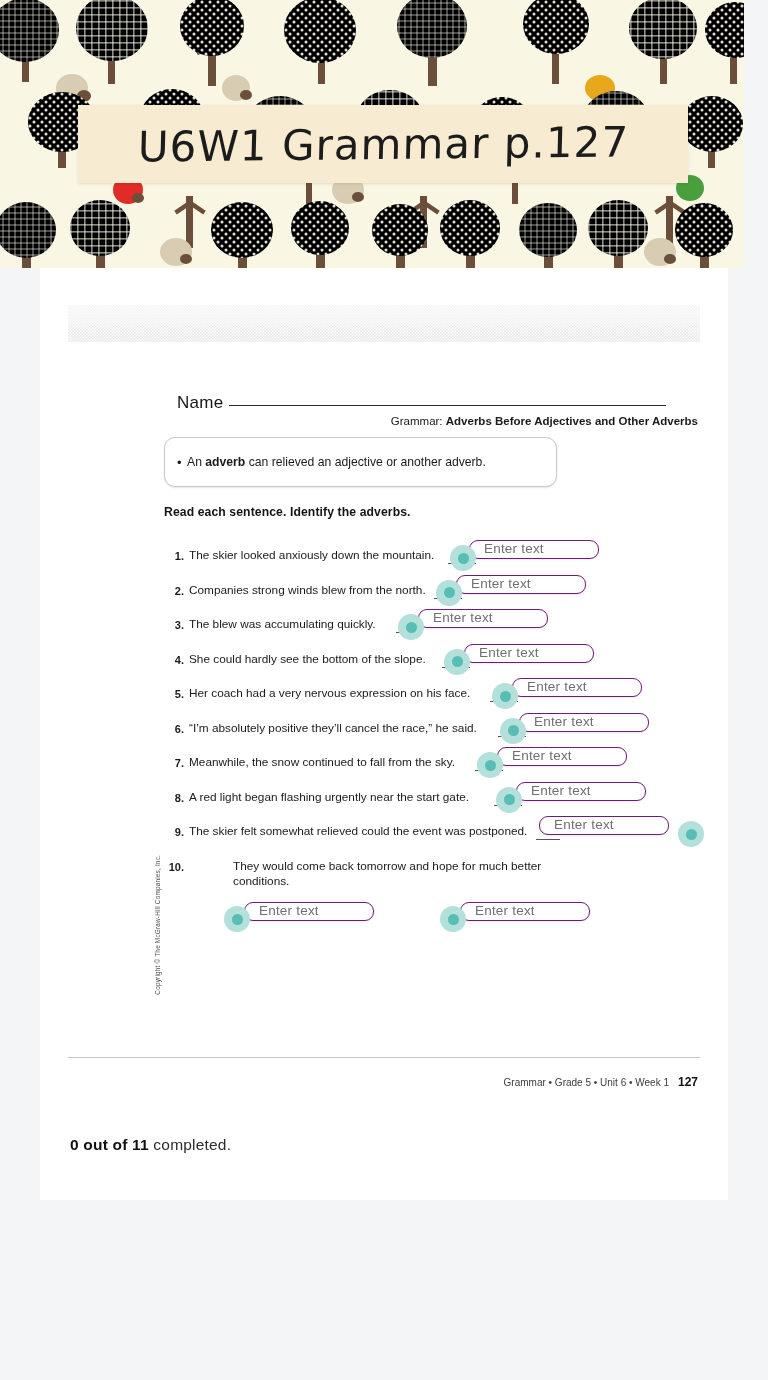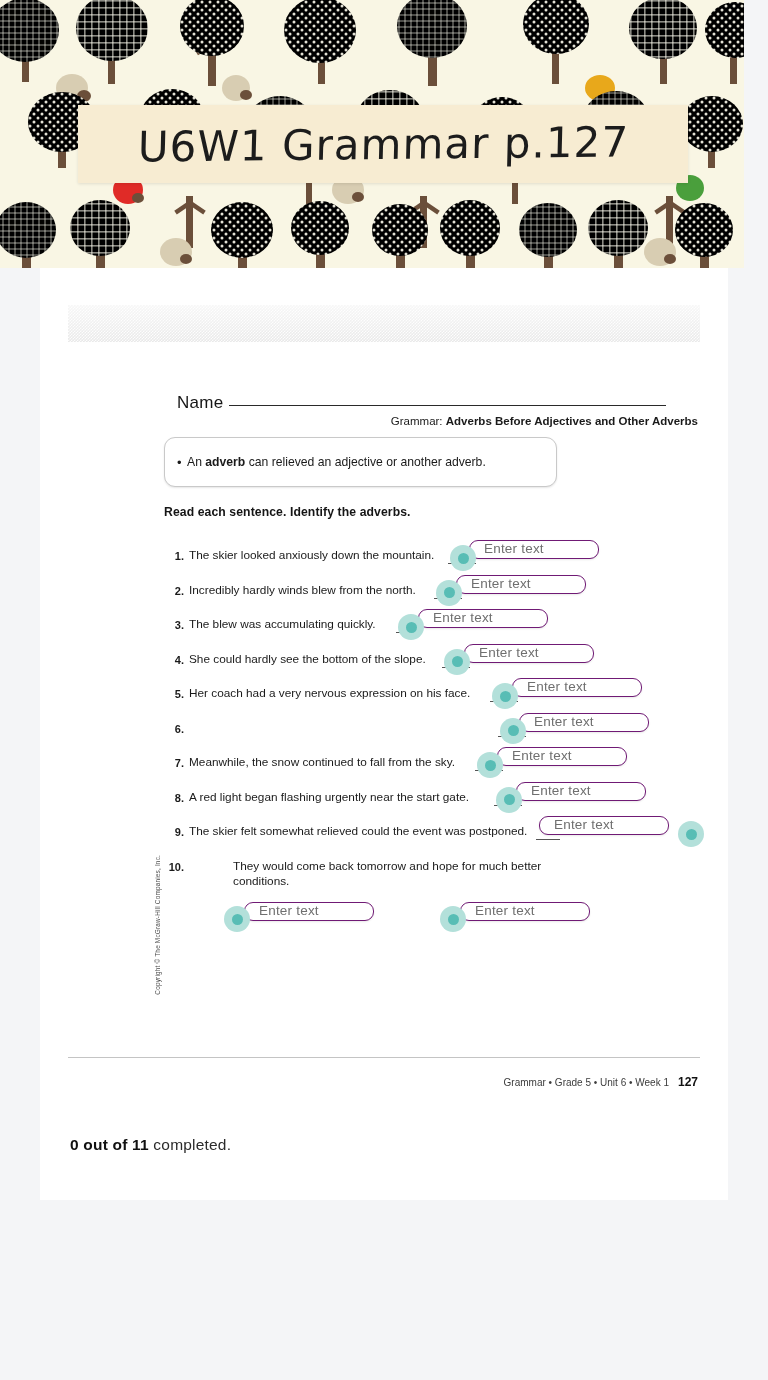--- a/index.html
+++ b/index.html
@@ -557,21 +557,21 @@
         <span class="q-text">The skier looked anxiously down the mountain.</span>
         <span class="blank-rule" style="left:284px; width:28px;"></span>
         <span class="marker" style="left:286px; top:2px;"></span>
         <div class="entry-box" style="left:305px; top:-3px; width:130px;">
           <span class="entry-ph">Enter text</span>
         </div>
       </div>
 
       <div class="sentence-row">
         <span class="q-num">2.</span>
-        <span class="q-text">Incredibly hardly winds blew from the north.</span>
+        <span class="q-text">Companies strong winds blew from the north.</span>
         <span class="blank-rule" style="left:270px; width:28px;"></span>
         <span class="marker" style="left:272px; top:2px;"></span>
         <div class="entry-box" style="left:292px; top:-3px; width:130px;">
           <span class="entry-ph">Enter text</span>
         </div>
       </div>
 
       <div class="sentence-row">
         <span class="q-num">3.</span>
         <span class="q-text">The blew was accumulating quickly.</span>
@@ -597,20 +597,21 @@
         <span class="q-text">Her coach had a very nervous expression on his face.</span>
         <span class="blank-rule" style="left:326px; width:28px;"></span>
         <span class="marker" style="left:328px; top:2px;"></span>
         <div class="entry-box" style="left:348px; top:-3px; width:130px;">
           <span class="entry-ph">Enter text</span>
         </div>
       </div>
 
       <div class="sentence-row">
         <span class="q-num">6.</span>
+        <span class="q-text">“I’m absolutely positive they’ll cancel the race,” he said.</span>
         <span class="blank-rule" style="left:334px; width:28px;"></span>
         <span class="marker" style="left:336px; top:2px;"></span>
         <div class="entry-box" style="left:355px; top:-3px; width:130px;">
           <span class="entry-ph">Enter text</span>
         </div>
       </div>
 
       <div class="sentence-row">
         <span class="q-num">7.</span>
         <span class="q-text">Meanwhile, the snow continued to fall from the sky.</span>

